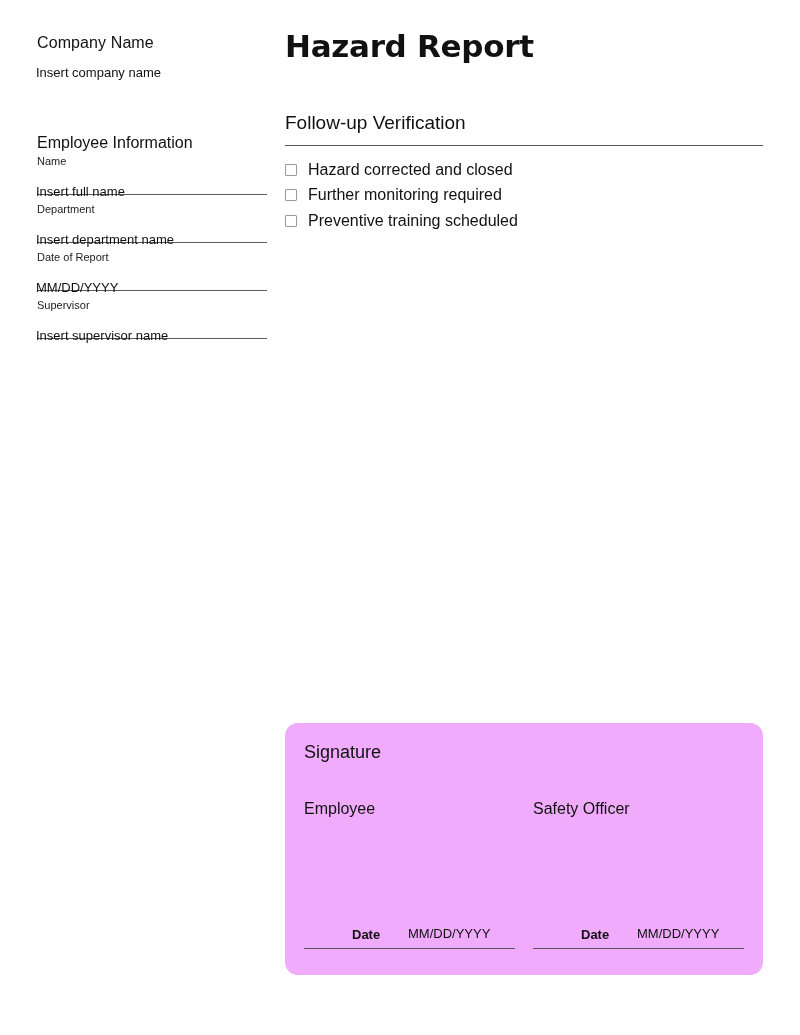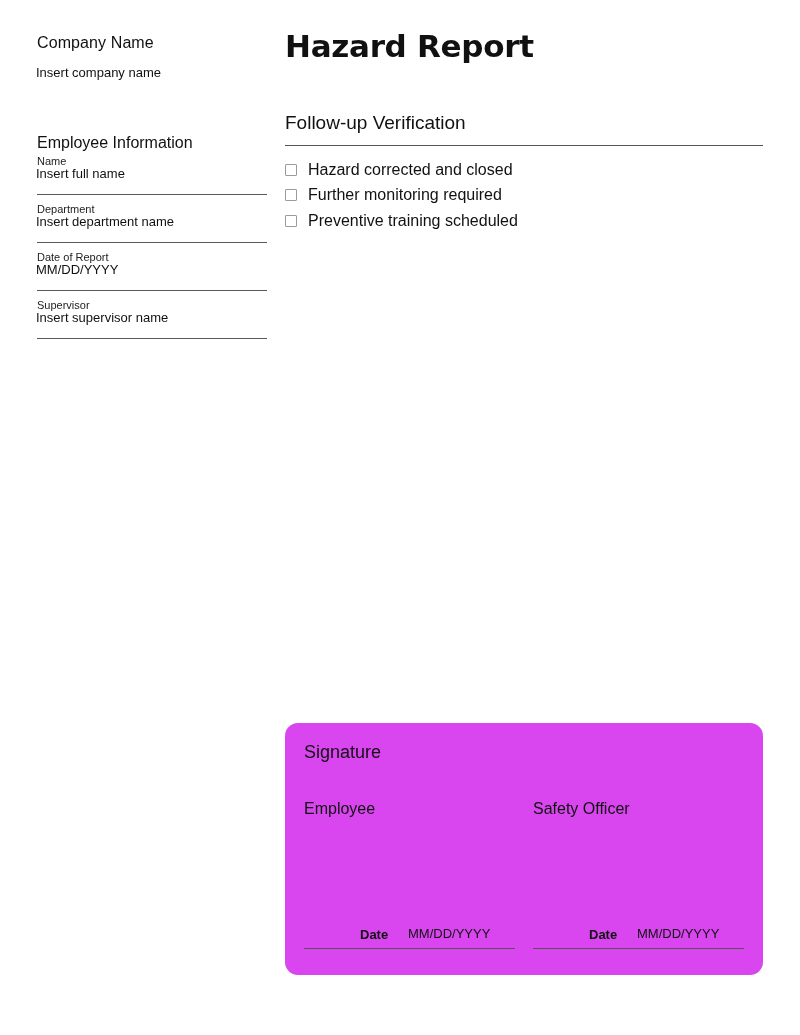--- a/index.html
+++ b/index.html
@@ -10,40 +10,40 @@
     }
     .page { position: relative; width: 644px; height: 1035px; }
 
     
     .company-title { position: absolute; left: 37px; top: 34px; font-size: 16px; font-weight: 500; letter-spacing: 0.1px; }
     .company-value { position: absolute; left: 36px; top: 65px; font-size: 13px; }
     .emp-title { position: absolute; left: 37px; top: 114px; font-size: 16px; font-weight: 500; margin-top: 20px; }
     .fields { position: absolute; left: 37px; top: 152px; width: 230px; text-align: right; }
     .field { border-bottom: 1px solid #5a5a5a; height: 43px; margin-bottom: 5px; position: relative; }
     .field-label { position: absolute; left: 0; top: 3px; font-size: 11px; color: #222; }
-    .field-value { position: absolute; left: -1px; top: 14px; font-size: 13px; }
+    .field-value { position: absolute; left: -1px; top: 32px; font-size: 13px; }
 
     
     .doc-title { position: absolute; left: 285px; top: 28px; font-size: 31px; font-weight: 700; letter-spacing: -0.3px; font-family: "DejaVu Sans", sans-serif; text-align: right; }
     .section-title { position: absolute; left: 285px; top: 112px; font-size: 19px; font-weight: 400; }
     .section-rule { position: absolute; left: 285px; top: 145px; width: 478px; height: 1px; background: #555; }
     .checklist { position: absolute; left: 285px; top: 157px; }
     .check-item { display: flex; align-items: center; height: 25.5px; }
     .checkbox { width: 12px; height: 12px; border: 1px solid #9a9a9a; border-radius: 1px; background: #fff; margin-right: 11px; }
     .check-label { font-size: 16px; }
 
     
-    .sig-card { position: absolute; left: 285px; top: 723px; width: 478px; height: 252px; background: #d946ef; border-radius: 13px; }
+    .sig-card { position: absolute; left: 285px; top: 723px; width: 478px; height: 252px; background: #f0abfc; border-radius: 13px; }
     .sig-title { position: absolute; left: 19px; top: 19px; font-size: 18px; }
     .sig-col { position: absolute; top: 77px; width: 211px; height: 150px; }
     .sig-col.left { left: 19px; text-align: right; }
     .sig-col.right { left: 248px; }
     .sig-role { position: absolute; left: 0; top: 0; font-size: 16px; }
     .sig-date-row { position: absolute; left: 0; top: 127px; width: 211px; height: 22px; border-bottom: 1px solid #555; }
-    .sig-date-label { position: absolute; left: 12px; top: 0; font-size: 13px; font-weight: 700; padding-left: 44px; }
+    .sig-date-label { position: absolute; left: 4px; top: 0; font-size: 13px; font-weight: 700; padding-left: 44px; }
     .sig-date-value { position: absolute; left: 104px; top: -1px; font-size: 13px; }
   </style>
 </head>
 <body>
 
 <div class="page">
 
   <div class="company-title">Company Name</div>
   <div class="company-value">Insert company name</div>
 

